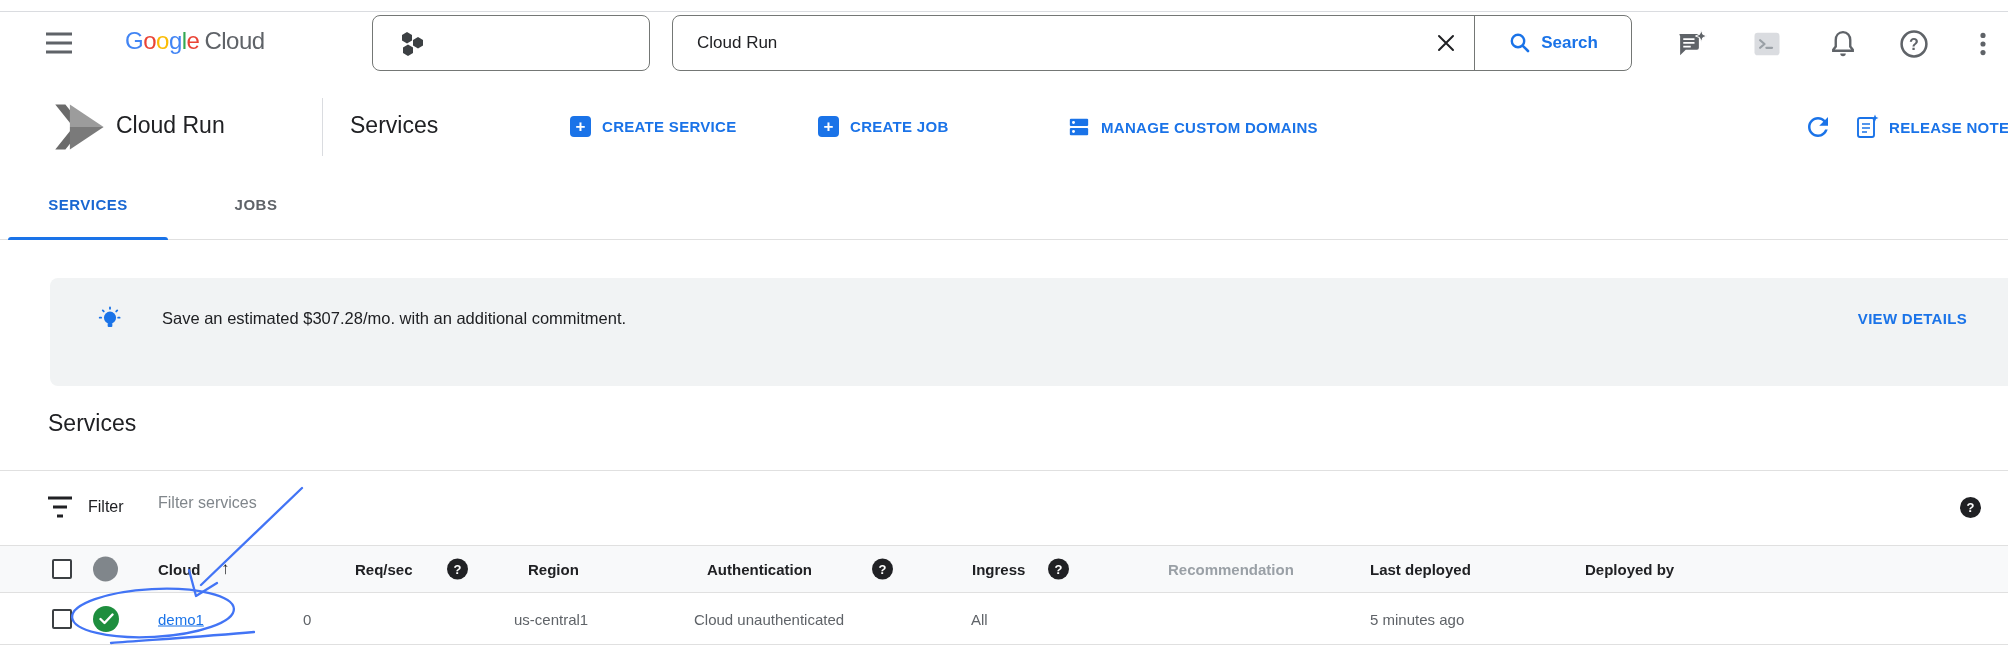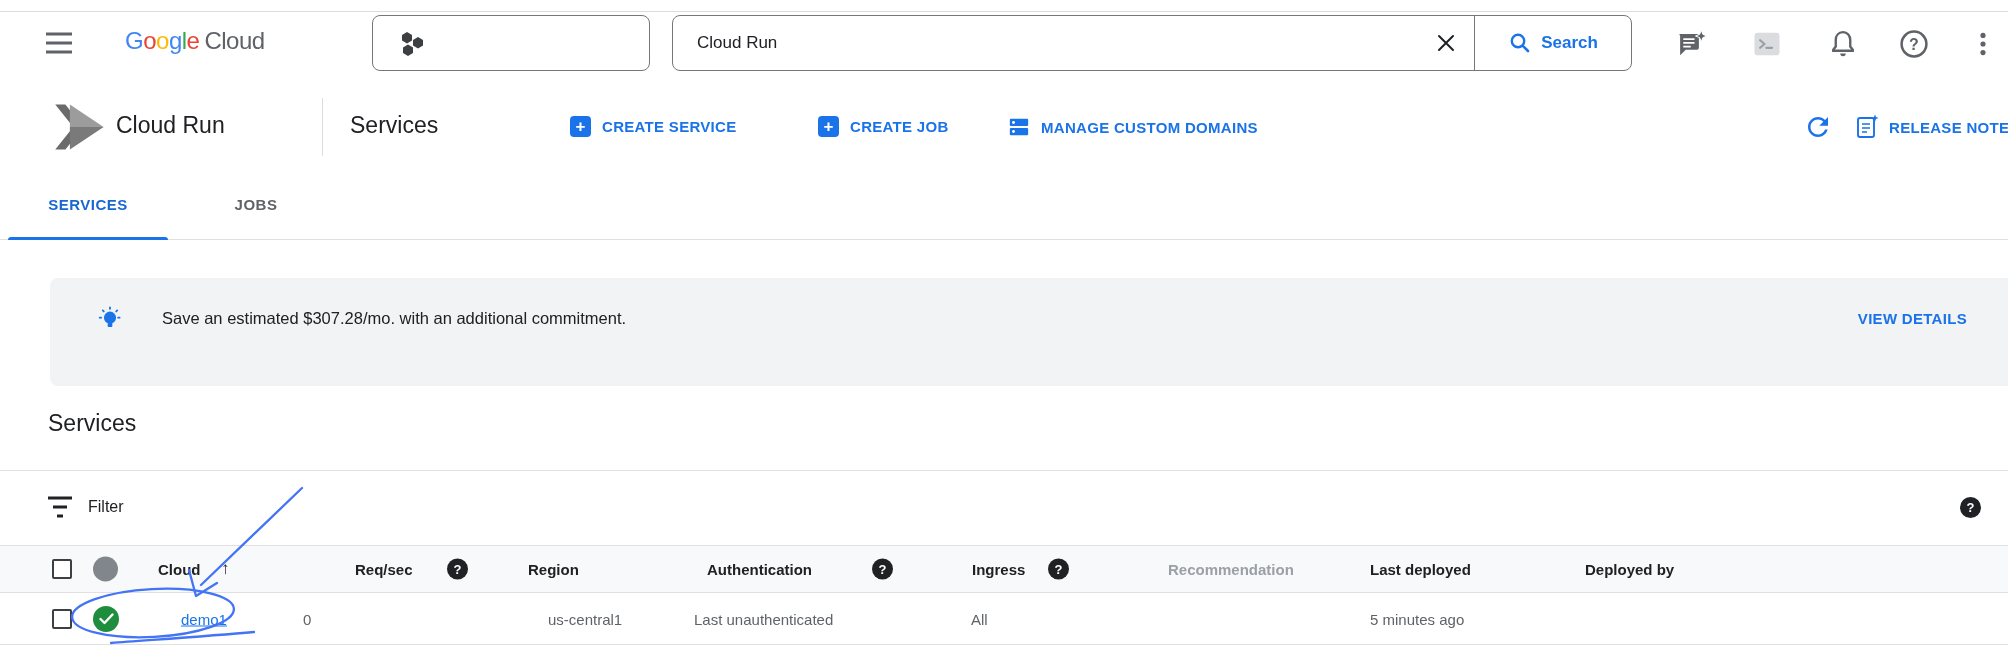--- a/index.html
+++ b/index.html
@@ -182,21 +182,21 @@
   <div class="abs page-sub">Services</div>
 
   <div class="abs hdr-action" style="left:570px;">
     <span class="plus-box">+</span>
     <span class="lbl">CREATE SERVICE</span>
   </div>
   <div class="abs hdr-action" style="left:818px;">
     <span class="plus-box">+</span>
     <span class="lbl">CREATE JOB</span>
   </div>
-  <div class="abs hdr-action" style="left:1008px;">
+  <div class="abs hdr-action" style="left:1068px;">
     <svg width="22" height="22" viewBox="0 0 24 24">
       <rect x="2" y="3" width="20" height="8" rx="1.2" fill="#1a73e8"></rect>
       <rect x="2" y="13" width="20" height="8" rx="1.2" fill="#1a73e8"></rect>
       <circle cx="6" cy="7" r="1.6" fill="#fff"></circle>
       <circle cx="6" cy="17" r="1.6" fill="#fff"></circle>
     </svg>
     <span class="lbl">MANAGE CUSTOM DOMAINS</span>
   </div>
 
   <div class="abs refresh-btn">
@@ -235,20 +235,21 @@
 
   <div class="abs section-title">Services</div>
   <div class="abs toolbar-divider"></div>
 
   <div class="abs filter-icon">
     <svg width="28" height="26" viewBox="0 0 28 26">
       <path d="M2 4 h24 M7 13 h14 M11 22 h6" stroke="#202124" stroke-width="3"></path>
     </svg>
   </div>
   <div class="abs filter-label">Filter</div>
+  <input class="abs filter-input" type="text" placeholder="Filter services" style="">
   <div class="abs qmark toolbar-help">?</div>
 
   <div class="abs thead">
     <div class="checkbox"></div>
     <div class="status-dot"></div>
     <div class="cell th" style="left:158px;">Cloud</div>
     <div class="sort-arrow">↑</div>
     <div class="cell th" style="left:355px;">Req/sec</div>
     <div class="qmark th-q" style="left:447px;">?</div>
     <div class="cell th" style="left:528px;">Region</div>
@@ -261,24 +262,24 @@
     <div class="cell th" style="left:1585px;">Deployed by</div>
   </div>
 
   <div class="abs trow">
     <div class="checkbox"></div>
     <div class="ok-badge">
       <svg width="15" height="12" viewBox="0 0 15 12">
         <path d="M1.5 6 L5.5 10 L13.5 1.5" fill="none" stroke="#fff" stroke-width="2.4" stroke-linecap="round" stroke-linejoin="round"></path>
       </svg>
     </div>
-    <div class="cell" style="left:158px;margin-left:23px;"><span class="svc-link">demo1</span></div>
+    <div class="cell" style="left:158px;"><span class="svc-link">demo1</span></div>
     <div class="cell td" style="left:303px;">0</div>
-    <div class="cell td" style="left:548px;">us-central1</div>
-    <div class="cell td" style="left:694px;">Last unauthenticated</div>
+    <div class="cell td" style="left:514px;">us-central1</div>
+    <div class="cell td" style="left:694px;">Cloud unauthenticated</div>
     <div class="cell td" style="left:971px;">All</div>
     <div class="cell td" style="left:1168px;"></div>
     <div class="cell td" style="left:1370px;">5 minutes ago</div>
     <div class="cell td" style="left:1585px;"></div>
   </div>
 
   <svg class="abs annotation" width="2008" height="646" viewBox="0 0 2008 646">
     <g fill="none" stroke="#4274f5" stroke-width="2.3" stroke-linecap="round" stroke-linejoin="round">
       <path d="M302 488 L201 585"></path>
       <path d="M189 570 L196 596 L217 583"></path>

